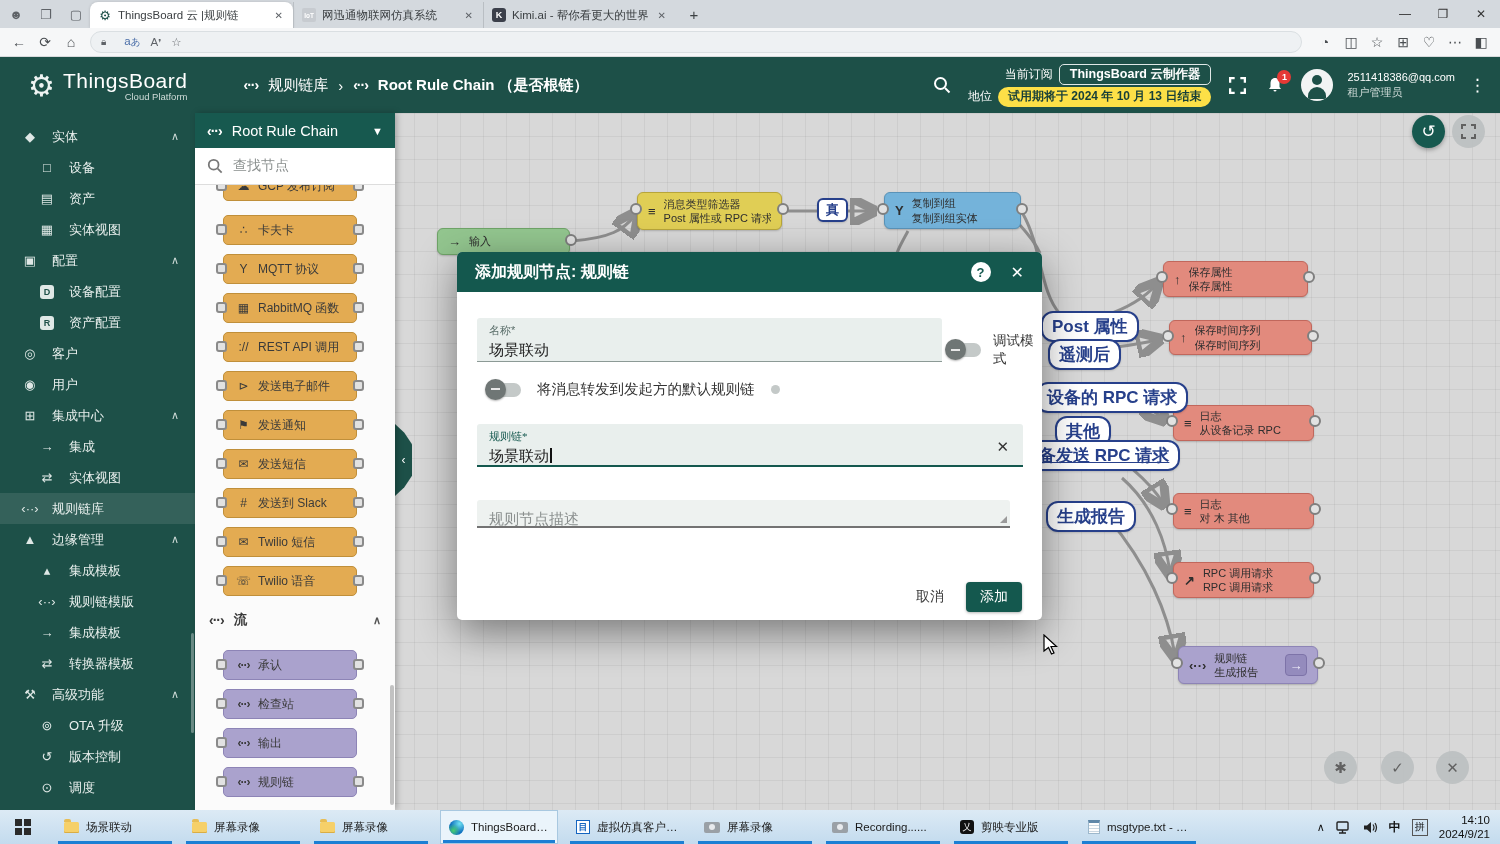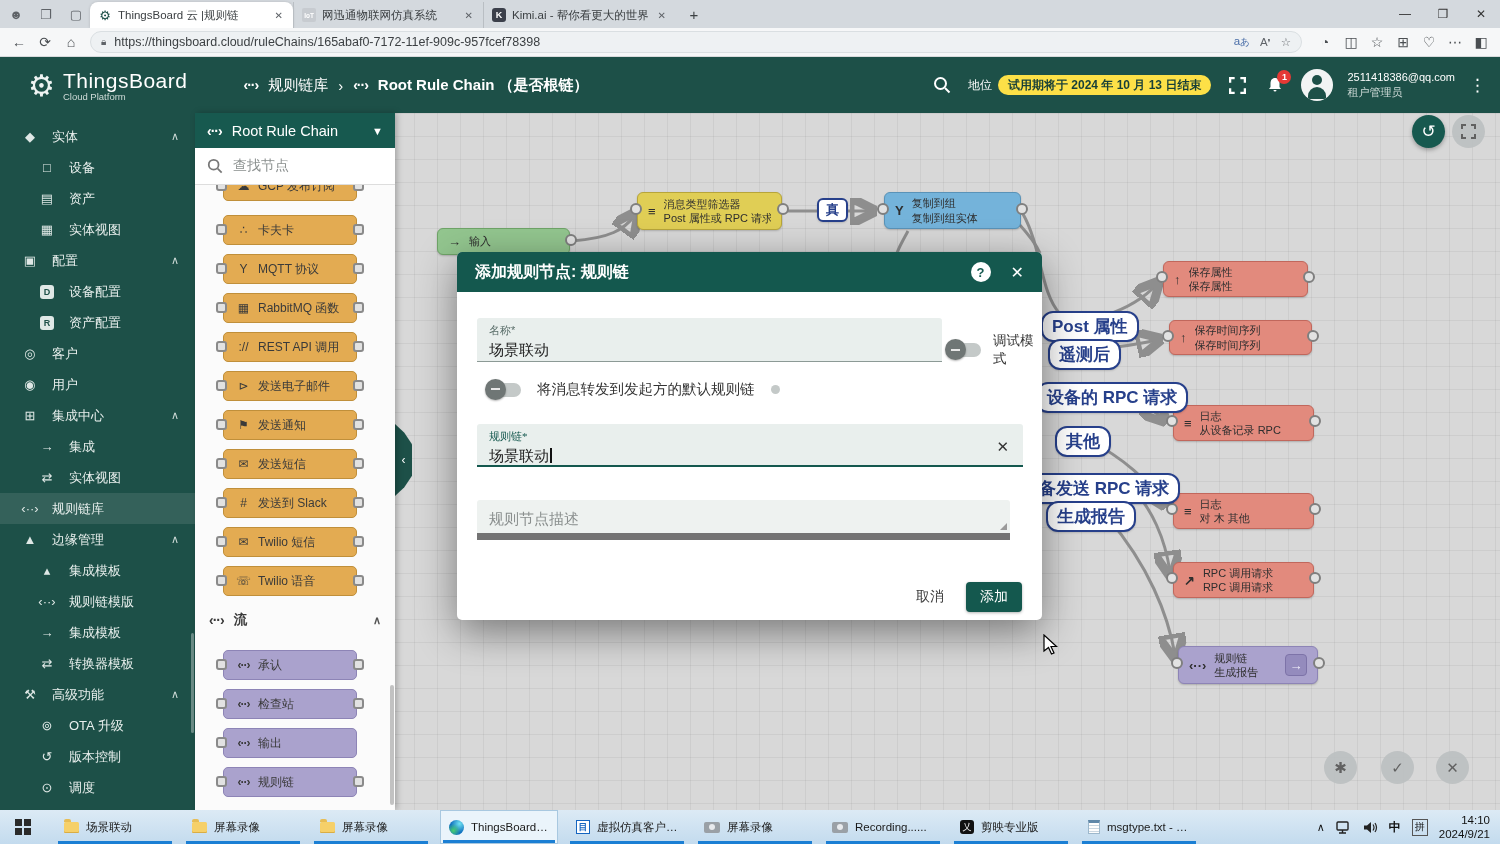--- a/index.html
+++ b/index.html
@@ -25,21 +25,21 @@
   #urlbar .lock { font-size:10px; color:#5f6368; margin-right:8px; }
   #urltext { font-size:12.5px; color:#3c4043; white-space:nowrap; overflow:hidden; flex:1; }
   #urlbar .in-ic { color:#4a6ea8; font-size:11.5px; margin-left:10px; }
   #tb-right { display:flex; align-items:center; margin-right:6px; }
 
   
   #tbheader { position:absolute; left:0; top:57px; width:1500px; height:56px; background:#1d5048; color:#fff; display:flex; align-items:center; z-index:22; }
   #logo { display:flex; align-items:center; margin-left:28px; }
   #logo .gear { font-size:30px; margin-right:8px; color:#eef3f2; }
   #logo .bt { font-size:21px; letter-spacing:.5px; }
-  #logo .bs { font-size:9.5px; color:#cfdbd8; text-align:left; margin-top:-2px; }
+  #logo .bs { font-size:9.5px; color:#cfdbd8; text-align:right; margin-top:-2px; }
   #crumbs { display:flex; align-items:center; margin-left:56px; font-size:15px; gap:10px; }
   .rc-ic { font-weight:bold; letter-spacing:-1px; font-size:14px; }
   #hdr-right { margin-left:auto; display:flex; align-items:center; margin-right:14px; gap:14px; }
   .hline { display:flex; align-items:center; gap:6px; font-size:12px; margin:2px 0; justify-content:flex-end; }
   .badge-out { border:1.5px solid #dfe8e6; border-radius:5px; padding:1px 10px; font-size:12.5px; font-weight:bold; }
   .badge-fill { background:#fde047; color:#173f38; border-radius:10px; padding:1.5px 10px; font-size:12px; font-weight:bold; }
   .hic { width:24px; display:flex; justify-content:center; position:relative; }
   .bell-badge { position:absolute; top:-6px; right:-4px; background:#e53935; color:#fff; border-radius:50%; min-width:14px; height:14px; font-size:9px; display:flex; align-items:center; justify-content:center; font-weight:bold; }
   #avatar { width:32px; height:32px; border-radius:50%; background:#f2f4f4; position:relative; overflow:hidden; }
   #avatar::before { content:""; position:absolute; left:11px; top:6px; width:10px; height:10px; border-radius:50%; background:#1d5048; }
@@ -113,21 +113,21 @@
   #f-chain { left:20px; top:172px; width:546px; height:43px; border-bottom:2px solid #14584e; }
   #f-chain .flabel { color:#14584e;font-family:Liberation Serif, serif; }
   #f-chain .clear { position:absolute; right:14px; top:14px; font-size:15px; color:#333; }
   .tcaret { display:inline-block; width:1.5px; height:15px; background:#111; vertical-align:-2px; margin-left:1px; }
   .toggle { width:34px; height:14px; border-radius:7px; background:#c4c9c8; position:relative; flex:none; }
   .toggle .knob { position:absolute; left:-2px; top:-4px; width:21px; height:21px; border-radius:50%; background:#6f7675; box-shadow:0 1px 2px rgba(0,0,0,.3); display:flex; align-items:center; justify-content:center; }
   .toggle .knob::after { content:""; width:9px; height:2px; background:#e8e8e8; }
   #debug-row { position:absolute; left:490px; top:80px; display:flex; align-items:center; gap:12px; font-size:13.5px; color:#333; }
   #fwd-row { position:absolute; left:30px; top:128px; display:flex; align-items:center; gap:16px; font-size:14.5px; color:#333; }
   #fwd-row .info { width:9px; height:9px; border-radius:50%; background:#c4c9c8; }
-  #f-desc { left:20px; top:248px; width:533px; height:40px; background:#eef2f0; border-bottom:7px solid #737373; border-radius:3px 3px 0 0; position:absolute; padding:10px 12px; font-size:15px; color:#8a8f8e; }
+  #f-desc { left:20px; top:248px; width:533px; height:28px; background:#eef2f0; border-bottom:2px solid #737373; border-radius:3px 3px 0 0; position:absolute; padding:10px 12px; font-size:15px; color:#8a8f8e; }
   #f-desc .rsz { position:absolute; right:3px; bottom:3px; width:0; height:0; border-left:7px solid transparent; border-bottom:7px solid #9a9a9a; }
   #modal-foot { position:absolute; right:20px; top:330px; display:flex; align-items:center; gap:22px; }
   #btn-cancel { font-size:14px; color:#3a3a3a; }
   #btn-add { background:#14584e; color:#fff; font-size:14px; padding:6px 14px; border-radius:4px; box-shadow:0 1px 3px rgba(0,0,0,.3); }
 
   
   #taskbar { position:absolute; left:0; top:810px; width:1500px; height:34px; background:linear-gradient(#dceaf5,#c3dbee); z-index:40; display:flex; align-items:stretch; }
   #startbtn { width:46px; display:flex; align-items:center; justify-content:center; }
   .winlogo { display:grid; grid-template-columns:7px 7px; grid-template-rows:7px 7px; gap:1.5px; }
   .winlogo i { background:#2a2a2a; }
@@ -250,22 +250,22 @@
       <span class="inner-btn">→</span>
       <span class="port pl"></span>
       <span class="port pr"></span>
     </div>
   </div>
 <div id="elabels">
     <div class="elabel sq" style="left: 817px; top: 198px;">真</div>
     <div class="elabel" style="left: 1041px; top: 311px;">Post 属性</div>
     <div class="elabel" style="left: 1048px; top: 339px;">遥测后</div>
     <div class="elabel" style="left: 1036px; top: 382px;">设备的 RPC 请求</div>
-    <div class="elabel" style="left: 1055px; top: 426px;">其他</div>
-    <div class="elabel" style="left: 1028px; top: 473px;">备发送 RPC 请求</div>
+    <div class="elabel" style="left: 1055px; top: 416px;">其他</div>
+    <div class="elabel" style="left: 1028px; top: 440px; text-decoration: underline;">备发送 RPC 请求</div>
     <div class="elabel" style="left: 1046px; top: 501px;">生成报告</div>
   </div>
 <div id="collapse-tab">‹</div>
 <div class="fab teal" style="left:1412px; top:115px;">
     <span>↺</span>
   </div>
 <div class="fab gray" style="left:1452px; top:115px;">
   <svg width="15" height="15" viewBox="0 0 15 15">
       <path d="M1 5V1h4M10 1h4v4M14 10v4h-4M5 14H1v-4" fill="none" stroke="#555" stroke-width="2"></path>
     </svg>
@@ -310,21 +310,20 @@
   <span>—</span>
   <span>❐</span>
   <span>✕</span>
 </div>
 <div id="toolbar">
   <span class="tb-ic" style="margin-left:6px">←</span>
   <span class="tb-ic">⟳</span>
   <span class="tb-ic">⌂</span>
   <div id="urlbar">
     <span class="lock">🔒︎</span>
-    <span id="urltext">https://thingsboard.cloud/ruleChains/165abaf0-7172-11ef-909c-957fcef78398</span>
     <span class="in-ic">a<small>あ</small></span>
     <span class="in-ic" style="color:#5f6368">A<small>❜</small></span>
     <span class="in-ic" style="color:#5f6368">☆</span>
   </div>
   <div id="tb-right">
     <span class="tb-ic">◔</span>
     <span class="tb-ic">◫</span>
     <span class="tb-ic">☆</span>
     <span class="tb-ic">⊞</span>
     <span class="tb-ic">♡</span>
@@ -347,20 +346,24 @@
     <b>Root Rule Chain （是否根链）</b>
   </div>
   <div id="hdr-right">
     <span class="hic">
       <svg width="18" height="18" viewBox="0 0 18 18">
           <circle cx="7.5" cy="7.5" r="5.5" fill="none" stroke="#fff" stroke-width="2"></circle>
           <path d="M12 12 L16.5 16.5" stroke="#fff" stroke-width="2"></path>
         </svg>
     </span>
     <div>
+      <div class="hline">
+          <span>当前订阅</span>
+        <span class="badge-out">ThingsBoard 云制作器</span>
+        </div>
       <div class="hline">
           <span>地位</span>
         <span class="badge-fill">试用期将于 2024 年 10 月 13 日结束</span>
         </div>
     </div>
     <span class="hic">
       <svg width="17" height="17" viewBox="0 0 15 15">
           <path d="M1 5V1h4M10 1h4v4M14 10v4h-4M5 14H1v-4" fill="none" stroke="#fff" stroke-width="2"></path>
         </svg>
     </span>

